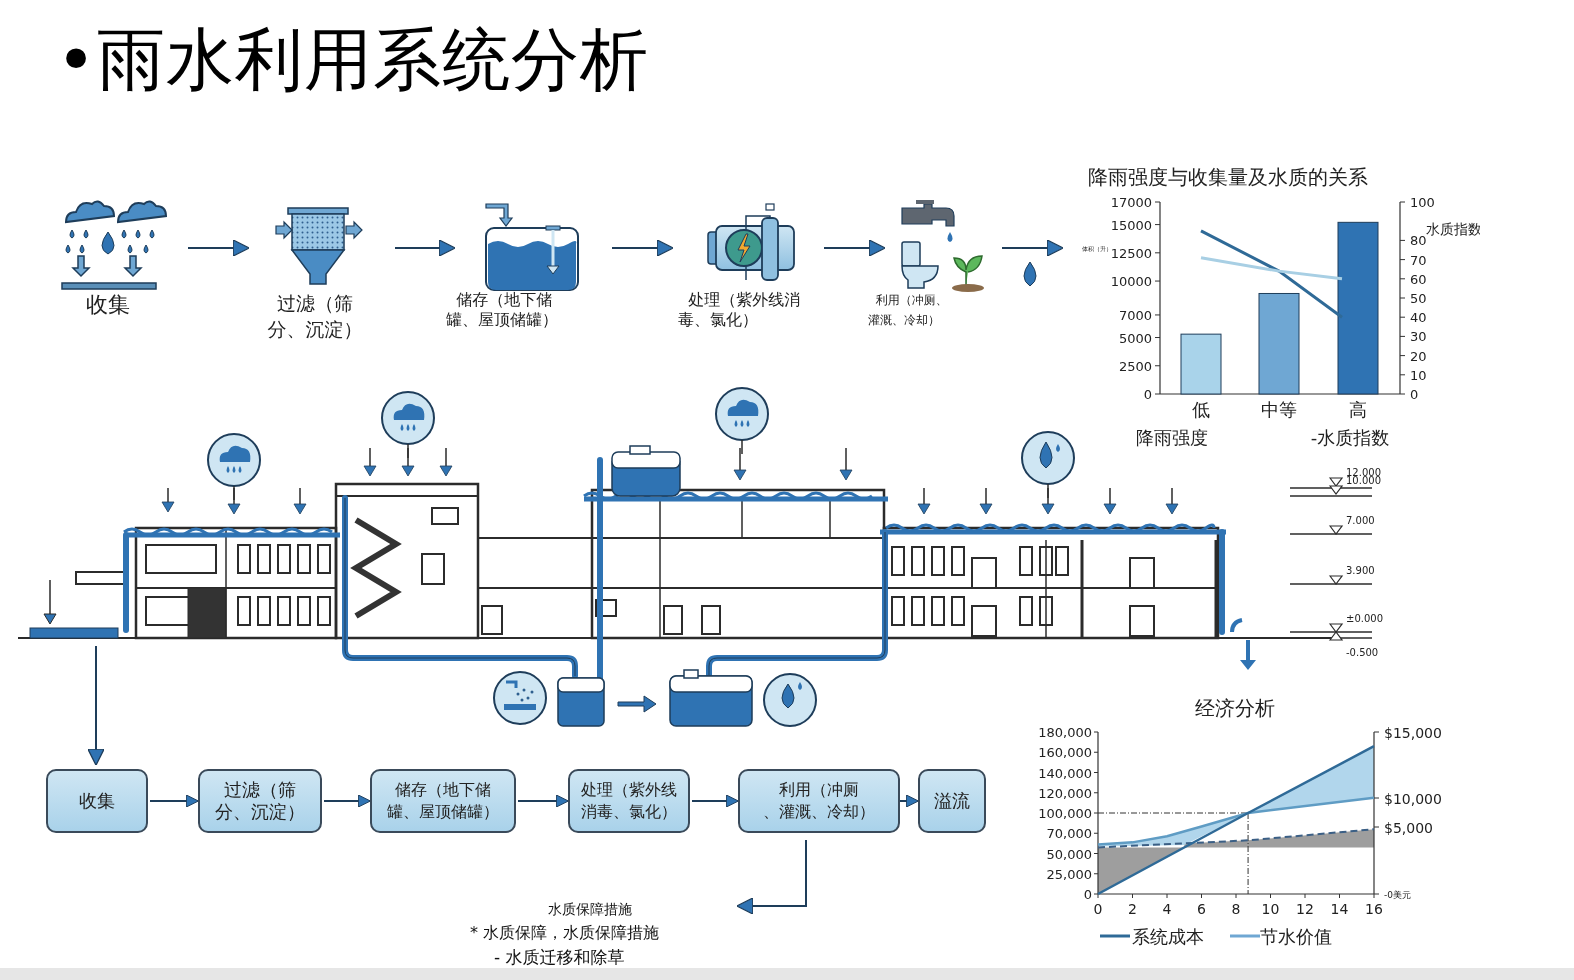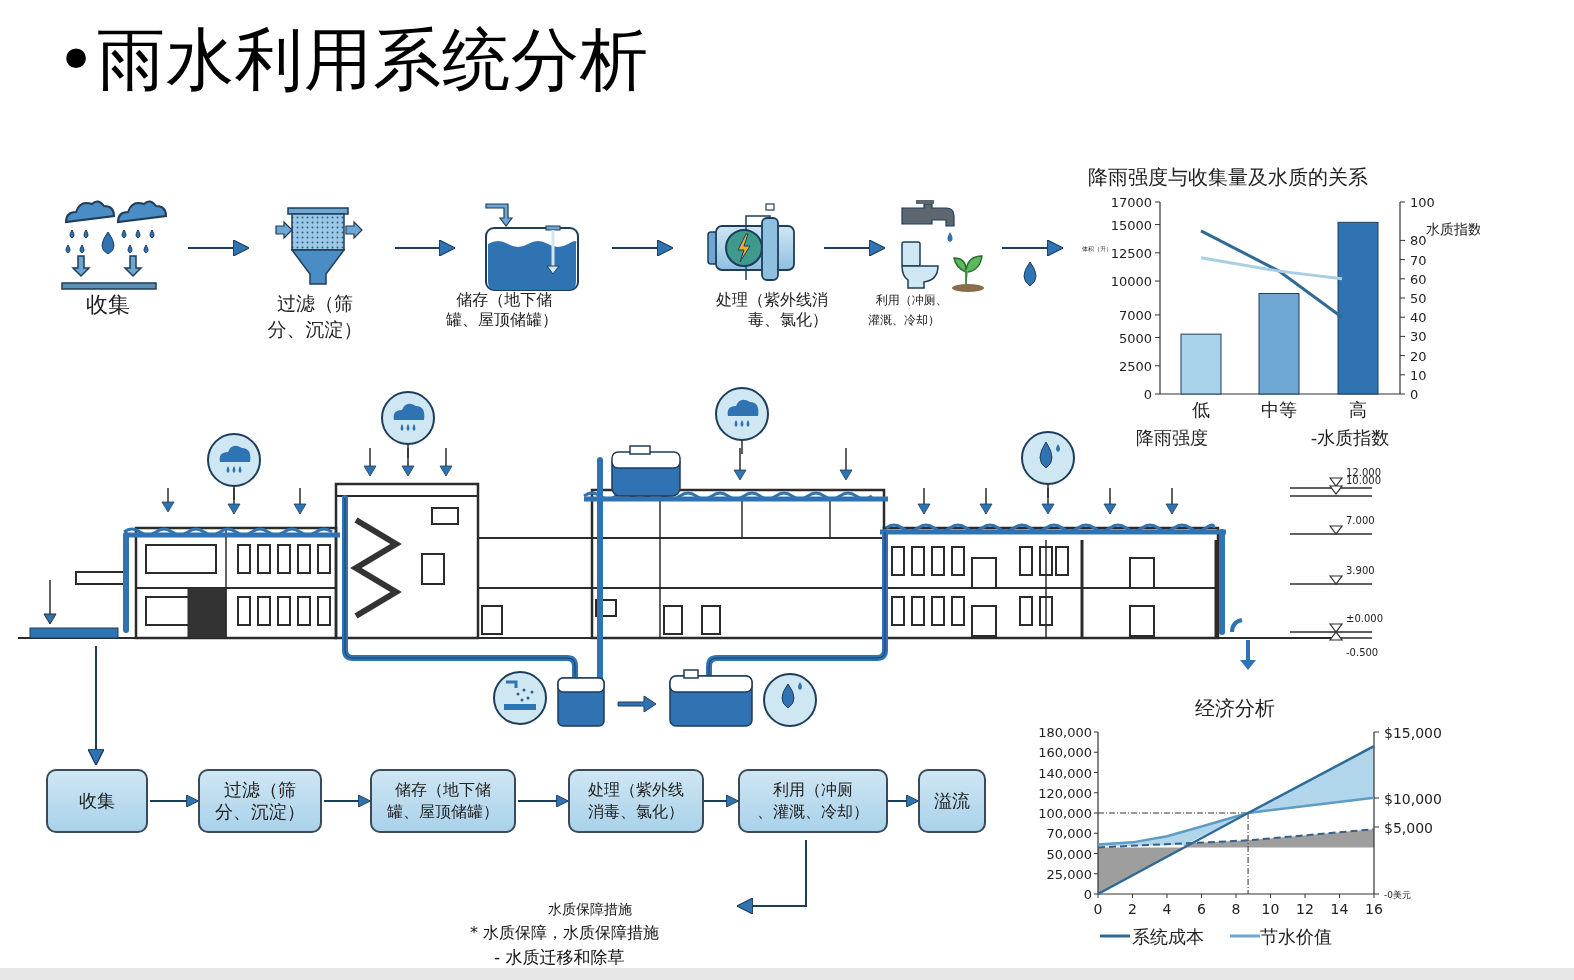--- a/index.html
+++ b/index.html
@@ -322,33 +322,33 @@
     <line x1="874" y1="801" x2="916" y2="801" marker-end="url(#tri-s)"></line>
     <path d="M806,840 v66 h-66" marker-end="url(#tri)"></path>
   </g>
 </svg>
 
 <div class="lbl" style="left:60px;top:294px;width:96px;font-size:22px;">收集</div>
 <div class="lbl" style="left:250px;top:290px;width:130px;font-size:19px;line-height:26px;">过滤（筛
 分、沉淀）</div>
 <div class="lbl" style="left:446px;top:290px;width:170px;font-size:16px;line-height:20px;text-align:left;">  储存（地下储
 罐、屋顶储罐）</div>
-<div class="lbl" style="left:678px;top:290px;width:150px;font-size:16px;line-height:20px;text-align:right;">  处理（紫外线消
+<div class="lbl" style="left:678px;top:290px;width:150px;font-size:16px;line-height:20px;text-align:left;">  处理（紫外线消
 毒、氯化）</div>
 <div class="lbl" style="left:868px;top:290px;width:150px;font-size:12px;line-height:20px;text-align:left;">  利用（冲厕、
 灌溉、冷却）</div>
 
 <div class="box" style="left:46px;top:769px;width:102px;">收集</div>
 <div class="box" style="left:198px;top:769px;width:124px;white-space:pre;">过滤（筛
 分、沉淀）</div>
 <div class="box" style="left:370px;top:769px;width:146px;white-space:pre;font-size:16px;">储存（地下储
 罐、屋顶储罐）</div>
-<div class="box" style="left:568px;top:769px;width:136px;white-space:pre;font-size:16px;">处理（紫外线
+<div class="box" style="left:568px;top:769px;width:122px;white-space:pre;font-size:16px;">处理（紫外线
 消毒、氯化）</div>
-<div class="box" style="left:738px;top:769px;width:150px;white-space:pre;font-size:16px;">利用（冲厕
+<div class="box" style="left:738px;top:769px;width:162px;white-space:pre;font-size:16px;">利用（冲厕
 、灌溉、冷却）</div>
 <div class="box" style="left:918px;top:769px;width:68px;">溢流</div>
 
 <div class="note">
   <div style="text-align:center;font-size:14px;">水质保障措施</div>
   <div>* 水质保障，水质保障措施</div>
   <div style="padding-left:24px;font-size:17px;">- 水质迁移和除草</div>
 </div>
 
 <svg id="chart1" width="400" height="300" style="position:absolute;left:1080px;top:158px;" xmlns="http://www.w3.org/2000/svg">

